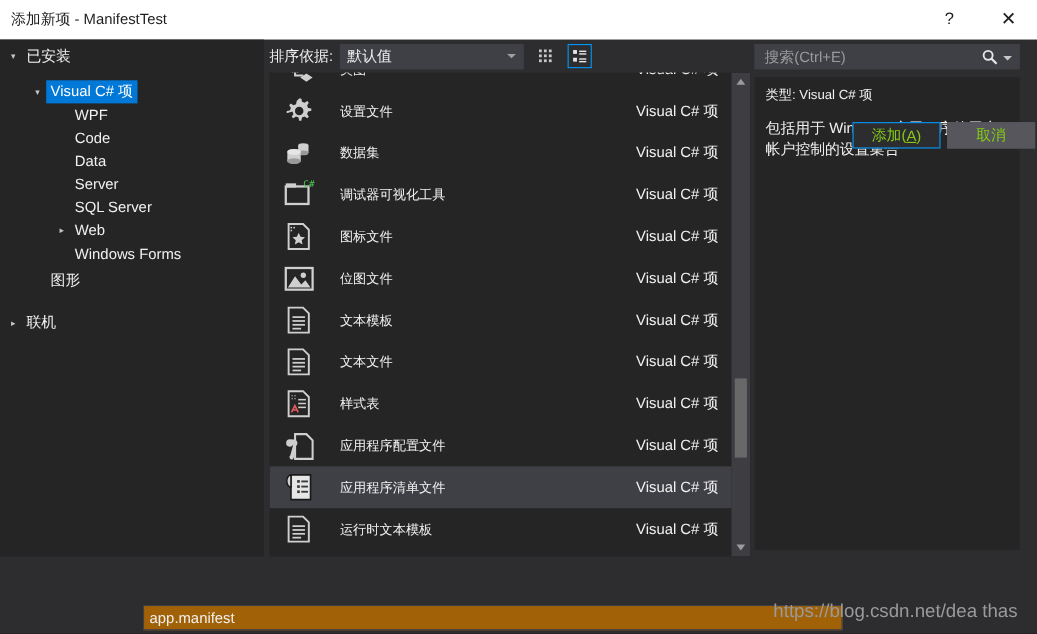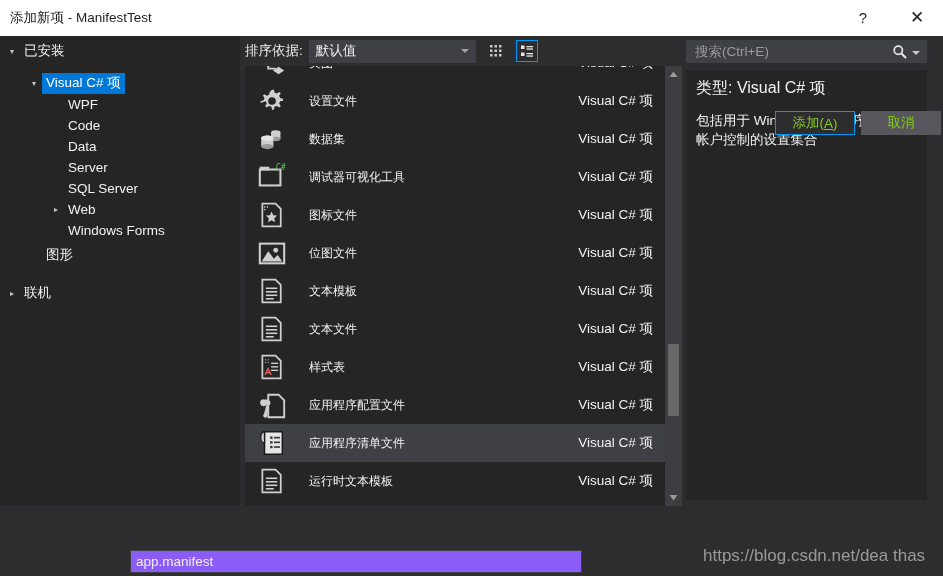--- a/index.html
+++ b/index.html
@@ -284,21 +284,21 @@
   }
   .desc-panel {
     position: absolute;
     left: 4px; top: 34px;
     width: 241px; height: 430px;
     background: #252526;
     padding: 8px 10px;
     box-sizing: border-box;
   }
   .desc-type {
-    font-size: 16px;
+    font-size: 12px;
     color: #f1f1f1;
     margin-bottom: 12px;
   }
   .desc-text {
     font-size: 13.5px;
     color: #f1f1f1;
     line-height: 19px;
   }
 
   
@@ -312,22 +312,22 @@
     position: absolute;
     left: 12px; top: 48px;
     font-size: 10px;
     color: #f1f1f1;
     margin-top: 29px;
   }
   .name-label u { text-decoration: underline; }
   .name-input {
     position: absolute;
     left: 130px; top: 44px;
-    width: 452px; height: 23px;
-    background: #8b5cf6;
+    width: 636px; height: 23px;
+    background: #a16207;
     border: 1px solid #3f3f46;
     box-sizing: border-box;
   }
   .name-input input {
     width: 100%; height: 100%;
     border: none;
     outline: none;
     background: transparent;
     color: #f1f1f1;
     font-size: 13.5px;

